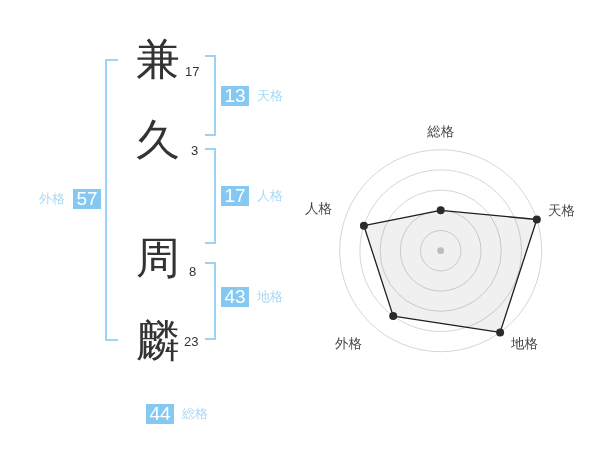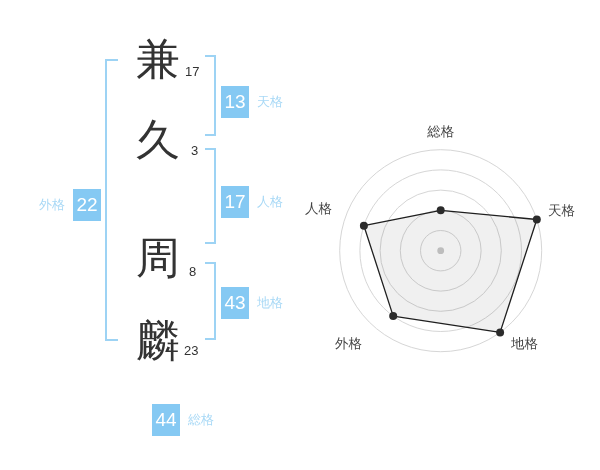--- a/index.html
+++ b/index.html
@@ -12,21 +12,21 @@
     font-size:44px; line-height:44px; color:#333;
   }
   .strokes {
     position:absolute; font-size:13px; line-height:14px; color:#333;
   }
   .bracket { position:absolute; border-color:#9dd3f4; border-style:solid; }
   .bracket.left-b  { border-width:2px 0 2px 2px; }
   .bracket.right-b { border-width:2px 2px 2px 0; }
   .badge { position:absolute; display:flex; align-items:center; }
   .badge-num {
-    width:28px; height:32px; background:#85c9f3; color:#fff;
+    width:28px; height:20px; background:#85c9f3; color:#fff;
     font-size:19px; display:flex; align-items:center; justify-content:center;
     flex:0 0 auto;
   }
   .badge-label { font-size:13px; color:#a9d9f6; white-space:nowrap; }
   .badge .badge-num + .badge-label { margin-left:8px; }
   .badge .badge-label + .badge-num { margin-left:8px; }
   .radar-svg { position:absolute; left:300px; top:108px; }
   .radar-label { font-size:13.5px; fill:#444; }
 </style>
 </head>
@@ -37,44 +37,44 @@
   <div class="kanji" style="top:37px">兼</div>
   <div class="strokes" style="left:185px; top:65px">17</div>
 
   <div class="kanji" style="top:118px">久</div>
   <div class="strokes" style="left:191px; top:144px">3</div>
 
   <div class="kanji" style="top:236px">周</div>
   <div class="strokes" style="left:189px; top:265px">8</div>
 
   <div class="kanji" style="top:319px">麟</div>
-  <div class="strokes" style="left:184px; top:344px">23</div>
+  <div class="strokes" style="left:184px; top:335px">23</div>
 
   <div class="bracket left-b" style="left:105px; top:59px;  width:11px; height:278px"></div>
   <div class="bracket right-b" style="left:205px; top:55px;  width:9px;  height:77px"></div>
   <div class="bracket right-b" style="left:205px; top:148px; width:9px;  height:92px"></div>
   <div class="bracket right-b" style="left:205px; top:262px; width:9px;  height:74px"></div>
 
   <div class="badge" style="left:221px; top:86px">
     <span class="badge-num">13</span>
     <span class="badge-label">天格</span>
   </div>
   <div class="badge" style="left:221px; top:186px">
     <span class="badge-num">17</span>
     <span class="badge-label">人格</span>
   </div>
   <div class="badge" style="left:221px; top:287px">
     <span class="badge-num">43</span>
     <span class="badge-label">地格</span>
   </div>
   <div class="badge" style="left:39px; top:189px">
     <span class="badge-label">外格</span>
-    <span class="badge-num">22</span>
+    <span class="badge-num">57</span>
   </div>
-  <div class="badge" style="left:152px; top:404px">
+  <div class="badge" style="left:146px; top:404px">
     <span class="badge-num">44</span>
     <span class="badge-label">総格</span>
   </div>
 
   <svg class="radar-svg" width="290" height="260" viewBox="0 0 290 260">
     <g>
         <circle cx="140.7" cy="142.7" r="20.2" fill="none" stroke="#d6d6d6" stroke-width="1"></circle>
         <circle cx="140.7" cy="142.7" r="40.4" fill="none" stroke="#d6d6d6" stroke-width="1"></circle>
         <circle cx="140.7" cy="142.7" r="60.599999999999994" fill="none" stroke="#d6d6d6" stroke-width="1"></circle>
         <circle cx="140.7" cy="142.7" r="80.8" fill="none" stroke="#d6d6d6" stroke-width="1"></circle>

